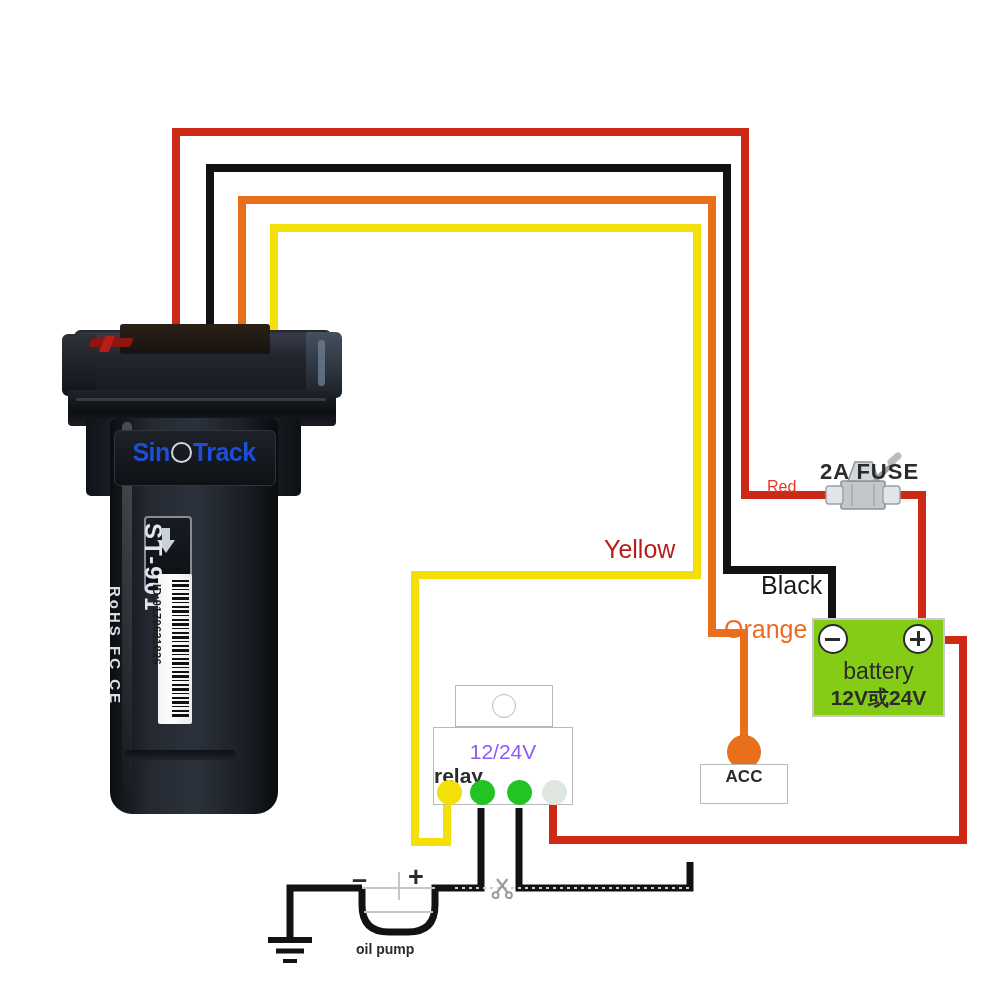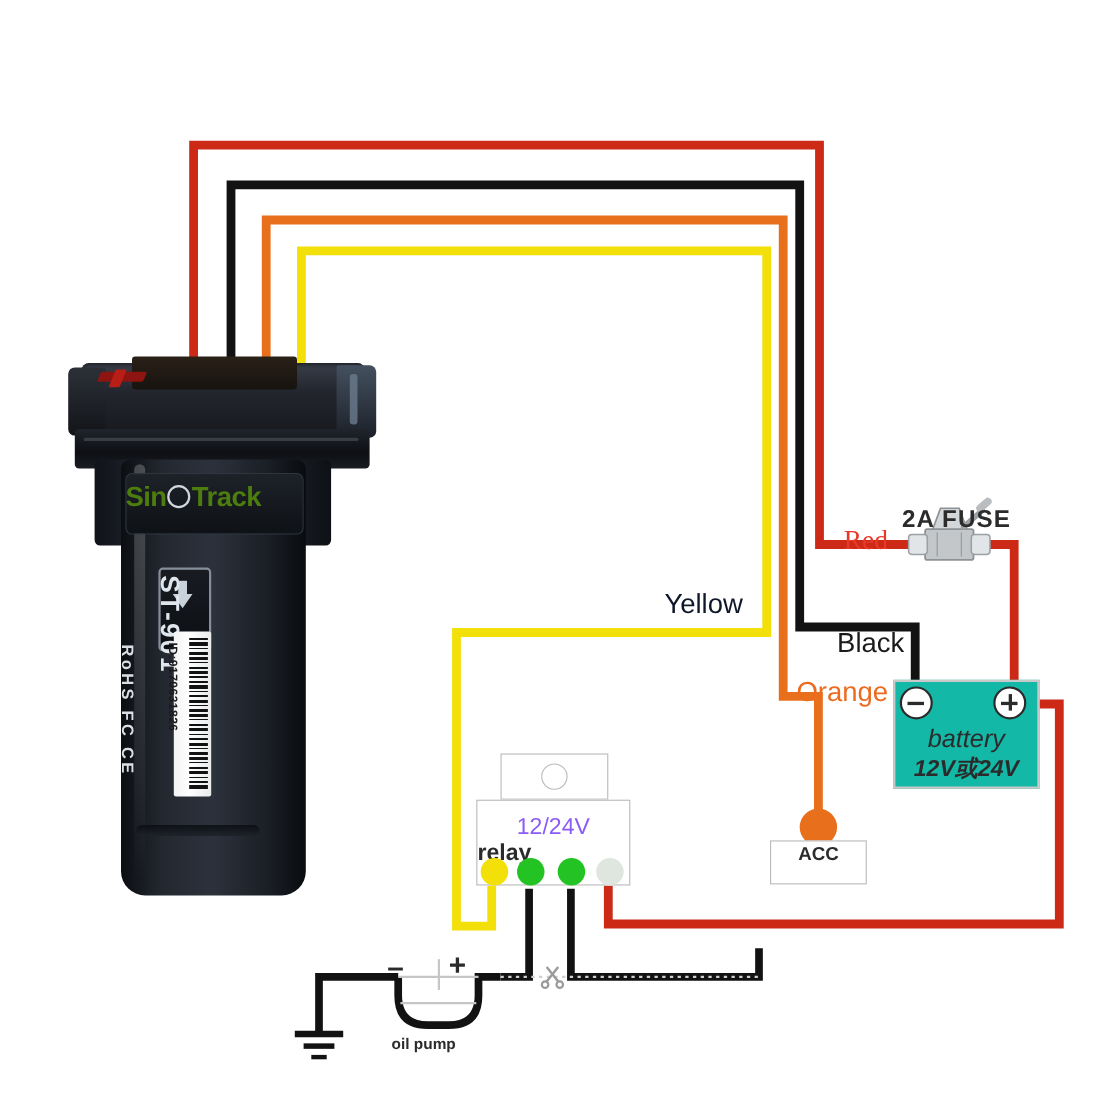--- a/index.html
+++ b/index.html
@@ -13,30 +13,29 @@
   #stage{position:absolute;left:0;top:0;width:1000px;height:1000px;}
   #svgroot{position:absolute;left:0;top:0;width:1000px;height:1000px;}
 
   .title{
     position:absolute;left:22px;top:28px;
     font-size:32px;color:#231f20;letter-spacing:.4px;
     font-family:"Liberation Sans", sans-serif;
   }
 
   .lbl{position:absolute;white-space:nowrap;}
-  .lbl-red{color:#e8382a;font-size:25px;font-weight:400;font-family:Liberation Serif, serif;}
+  .lbl-red{color:#e8382a;font-size:16px;font-weight:400;}
   .lbl-black{color:#1a1a1a;font-size:25px;}
   .lbl-orange{color:#ec6b1e;font-size:25px;}
-  .lbl-yellow{color:#0f172a;font-size:25px;}
+  .lbl-yellow{color:#b91c1c;font-size:25px;}
   .lbl-fuse{color:#2b2b2b;font-size:22px;font-weight:bold;letter-spacing:1px;}
 
   .batt-box{
-    position:absolute;background:#14b8a6;border:2px solid #c9c9c9;
+    position:absolute;background:#84cc16;border:2px solid #c9c9c9;
     box-sizing:border-box;
-    font-style:italic;
   }
   .batt-txt{
     position:absolute;width:100%;text-align:center;
     color:#2b2b2b;font-size:23px;
   }
   .batt-txt2{
     position:absolute;width:100%;text-align:center;
     color:#2b2b2b;font-size:21px;font-weight:bold;
   }
   .term{
@@ -121,21 +120,21 @@
     background:linear-gradient(90deg,#101318 0%,#262c36 30%,#2b313b 60%,#0d1014 100%);
     border-radius:5px;
   }
   .dev-badge{
     position:absolute;left:52px;top:112px;width:160px;height:54px;
     background:linear-gradient(180deg,#1d2229 0%,#0e1115 100%);
     border-radius:6px;border:1px solid #2f353f;
   }
   .dev-logo{
     position:absolute;left:52px;top:120px;width:160px;
-    text-align:left;color:#4d7c0f;font-size:25px;font-weight:bold;
+    text-align:center;color:#1d4ed8;font-size:25px;font-weight:bold;
     font-family:"Liberation Sans", sans-serif;letter-spacing:-.5px;
   }
   .dev-logo .ring{
     display:inline-block;width:17px;height:17px;border-radius:50%;
     border:2.5px solid #cfd6de;vertical-align:-2px;margin:0 1px;
     position:relative;
   }
   .dev-sim{
     position:absolute;left:82px;top:198px;width:44px;height:72px;
     border:2px solid #868e99;border-radius:4px;

